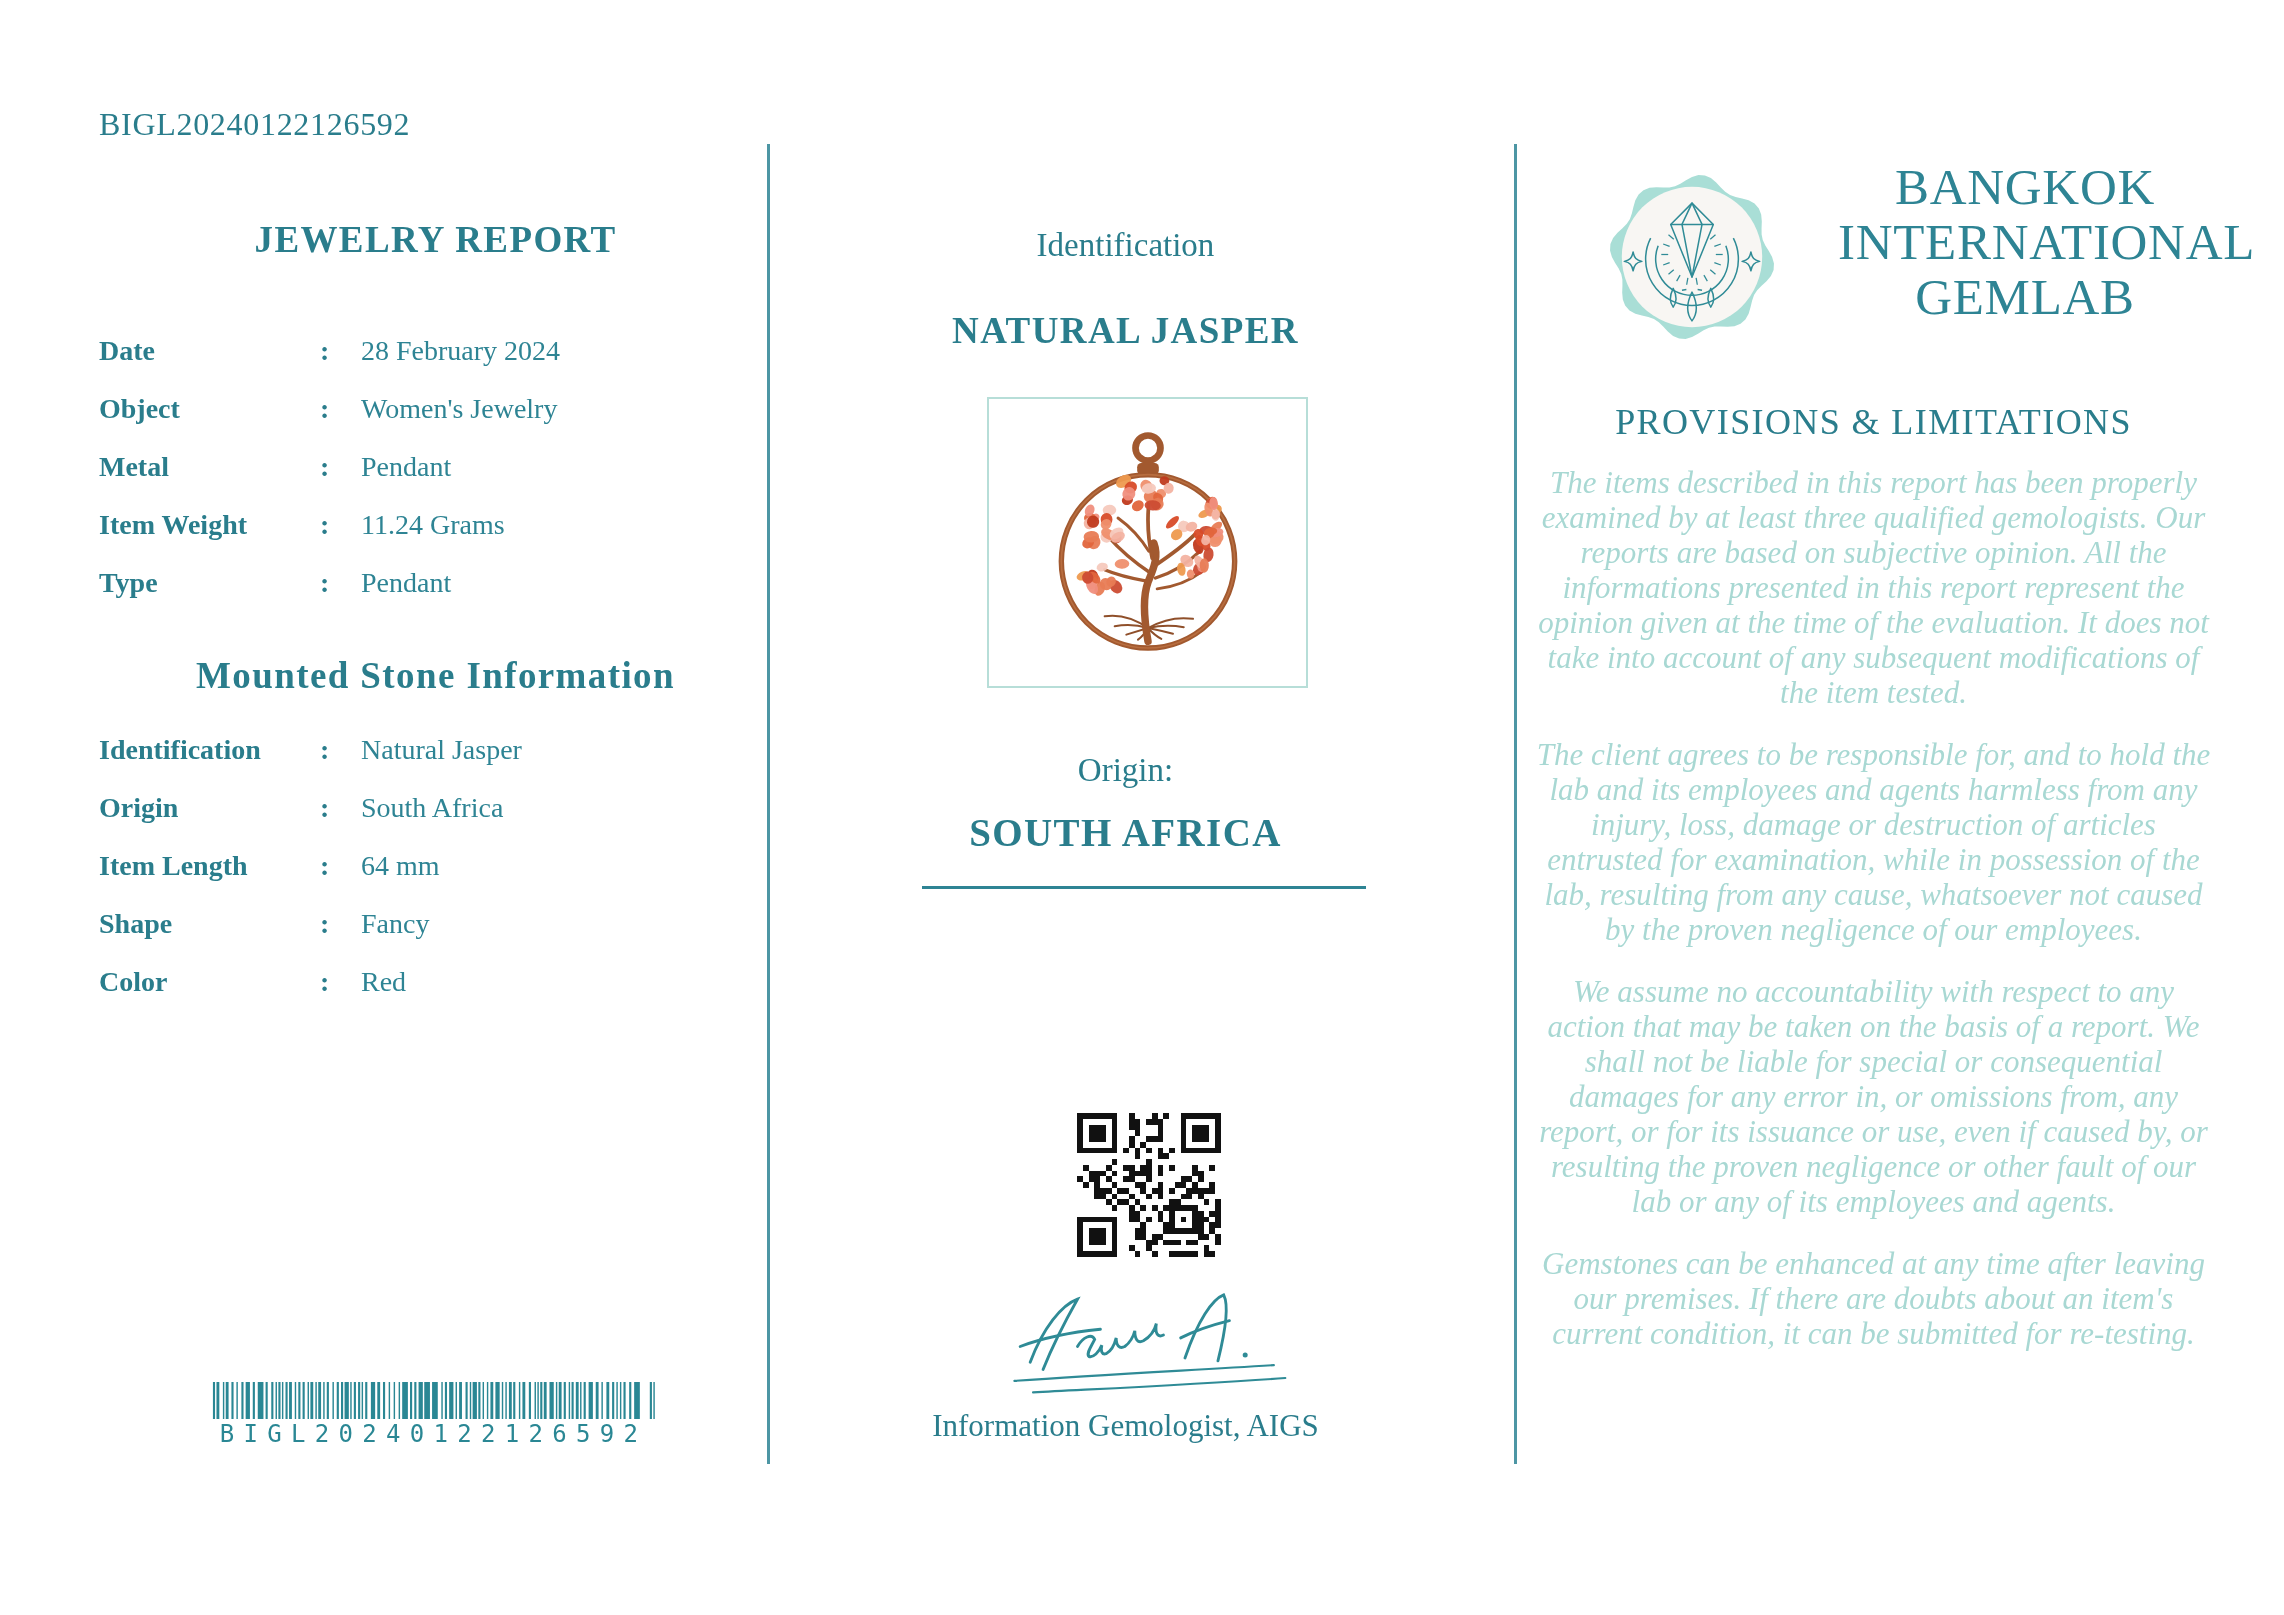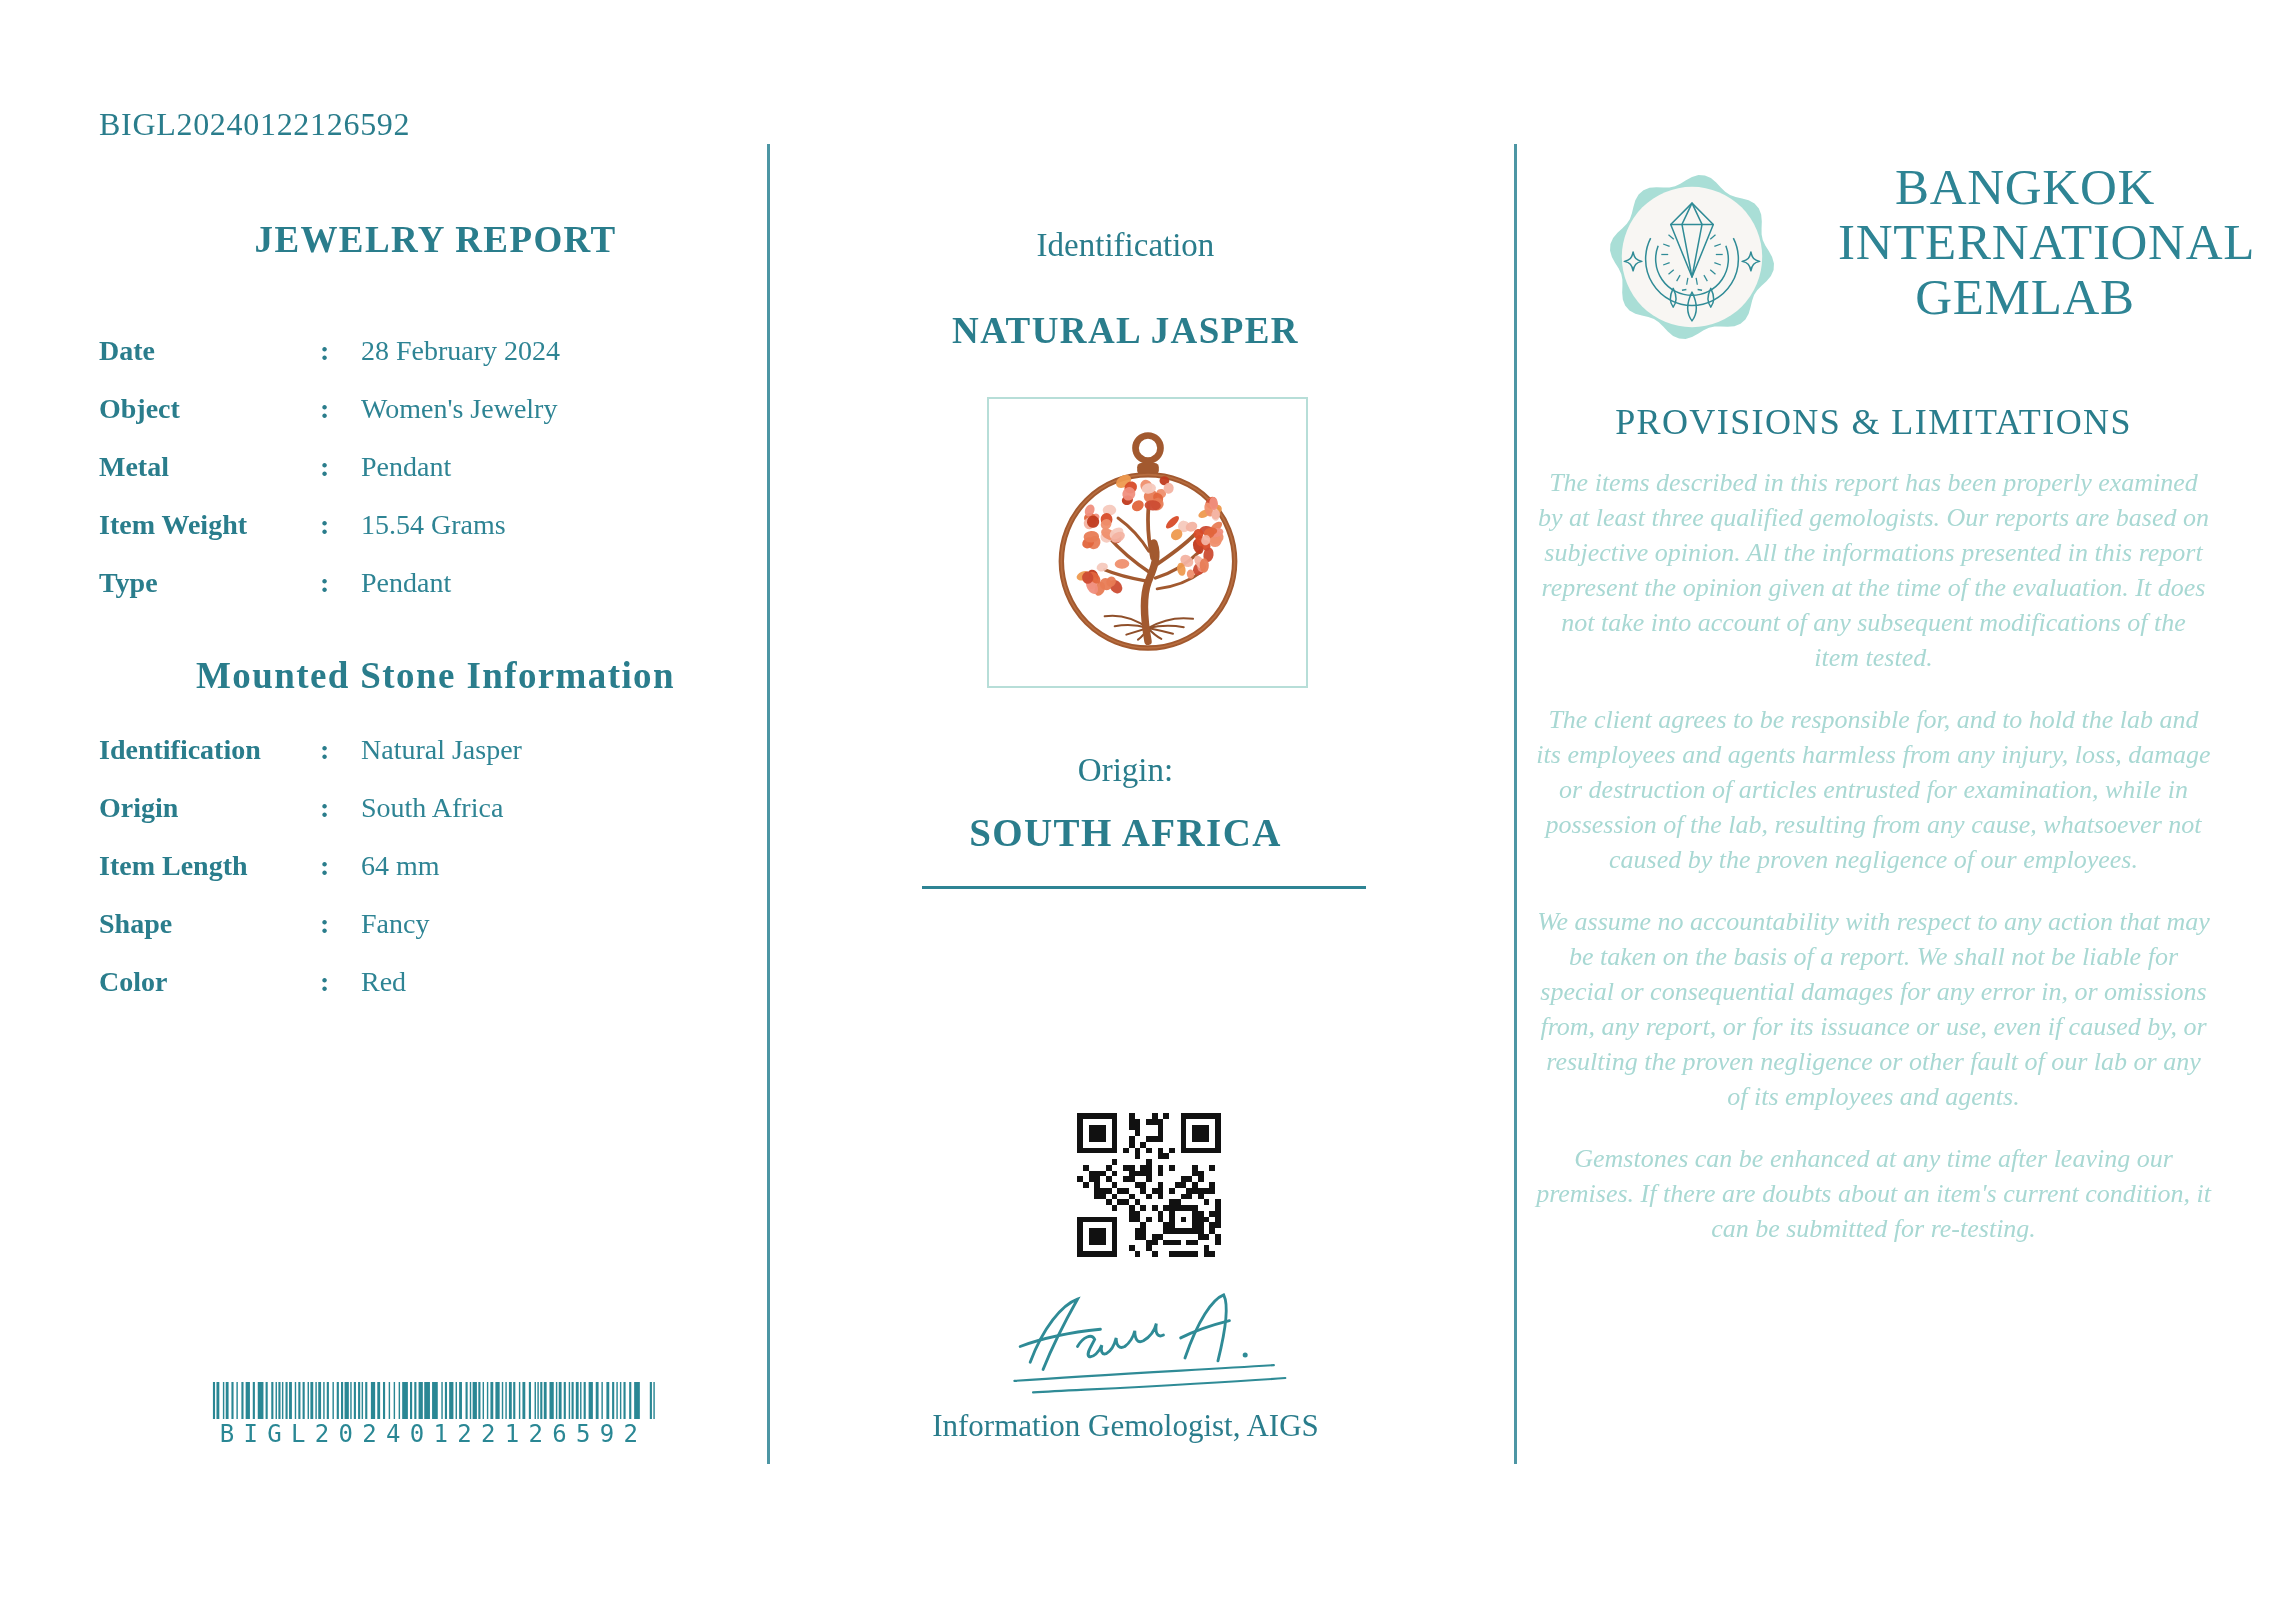--- a/index.html
+++ b/index.html
@@ -49,21 +49,21 @@
   #signature-svg{position:absolute;left:985px;top:1282px;width:324px;height:129px;}
   #gemologist-title{top:1408px;font-size:31px;}
 
   
   #logo-svg{position:absolute;left:1598px;top:163px;width:188px;height:188px;}
   #lab-name{position:absolute;left:1838px;top:160px;width:374px;text-align:center;color:var(--teal-val);
     font-size:51px;line-height:55px;letter-spacing:0.7px;}
   #provisions-title{position:absolute;left:1539px;top:401px;width:669px;text-align:center;color:var(--teal);
     font-size:36px;letter-spacing:1.4px;}
   #provisions{position:absolute;left:1536px;top:465px;width:675px;text-align:center;}
-  #provisions p{font-style:italic;font-size:26px;line-height:35px;color:var(--teal-light);margin-bottom:27px;}
+  #provisions p{font-style:italic;font-size:31px;line-height:35px;color:var(--teal-light);margin-bottom:27px;}
 </style>
 </head>
 <body>
 
 <div id="page">
 
   <div id="vdiv-left" class="vdiv"></div>
   <div id="vdiv-right" class="vdiv"></div>
 
   <div id="report-number">BIGL20240122126592</div>
@@ -82,21 +82,21 @@
       <span class="fvalue">Women's Jewelry</span>
     </div>
     <div class="frow">
       <span class="flabel">Metal</span>
       <span class="fcolon">:</span>
       <span class="fvalue">Pendant</span>
     </div>
     <div class="frow">
       <span class="flabel">Item Weight</span>
       <span class="fcolon">:</span>
-      <span class="fvalue">15.54 Grams</span>
+      <span class="fvalue">11.24 Grams</span>
     </div>
     <div class="frow">
       <span class="flabel">Type</span>
       <span class="fcolon">:</span>
       <span class="fvalue">Pendant</span>
     </div>
   </div>
 
   <div id="stone-title" class="l-title">Mounted Stone Information</div>
 

